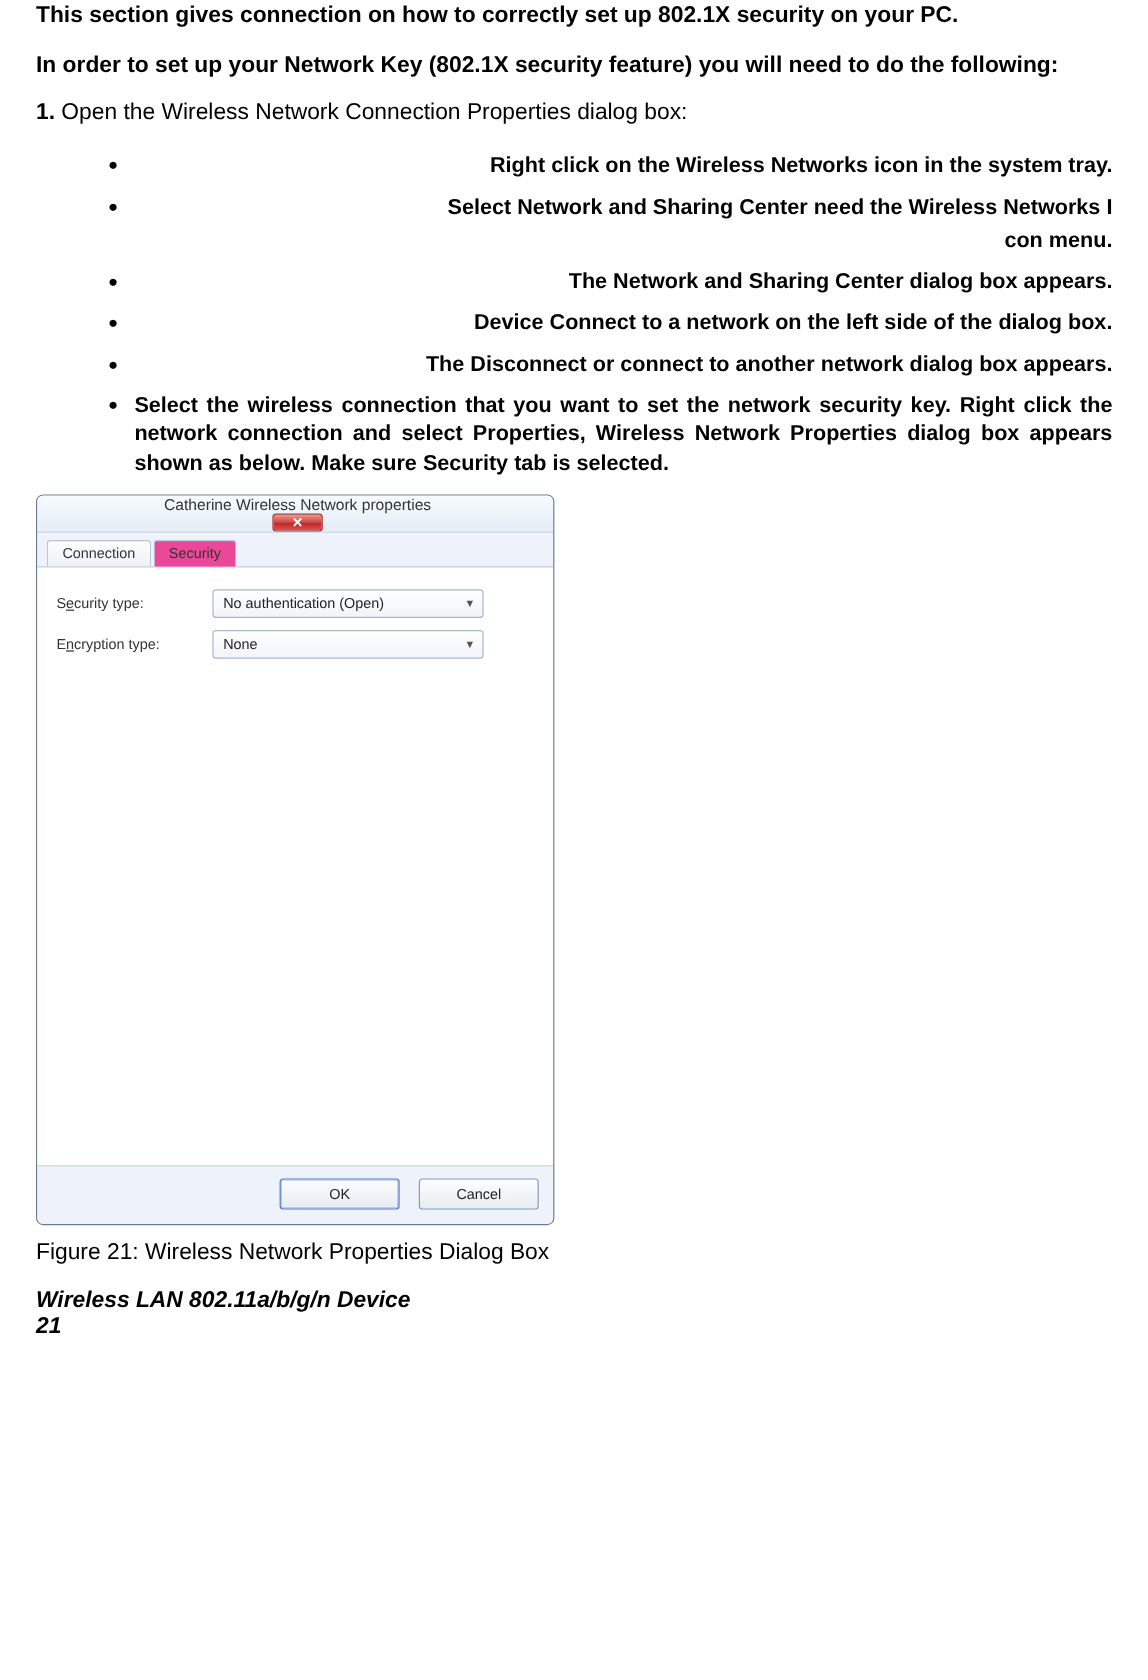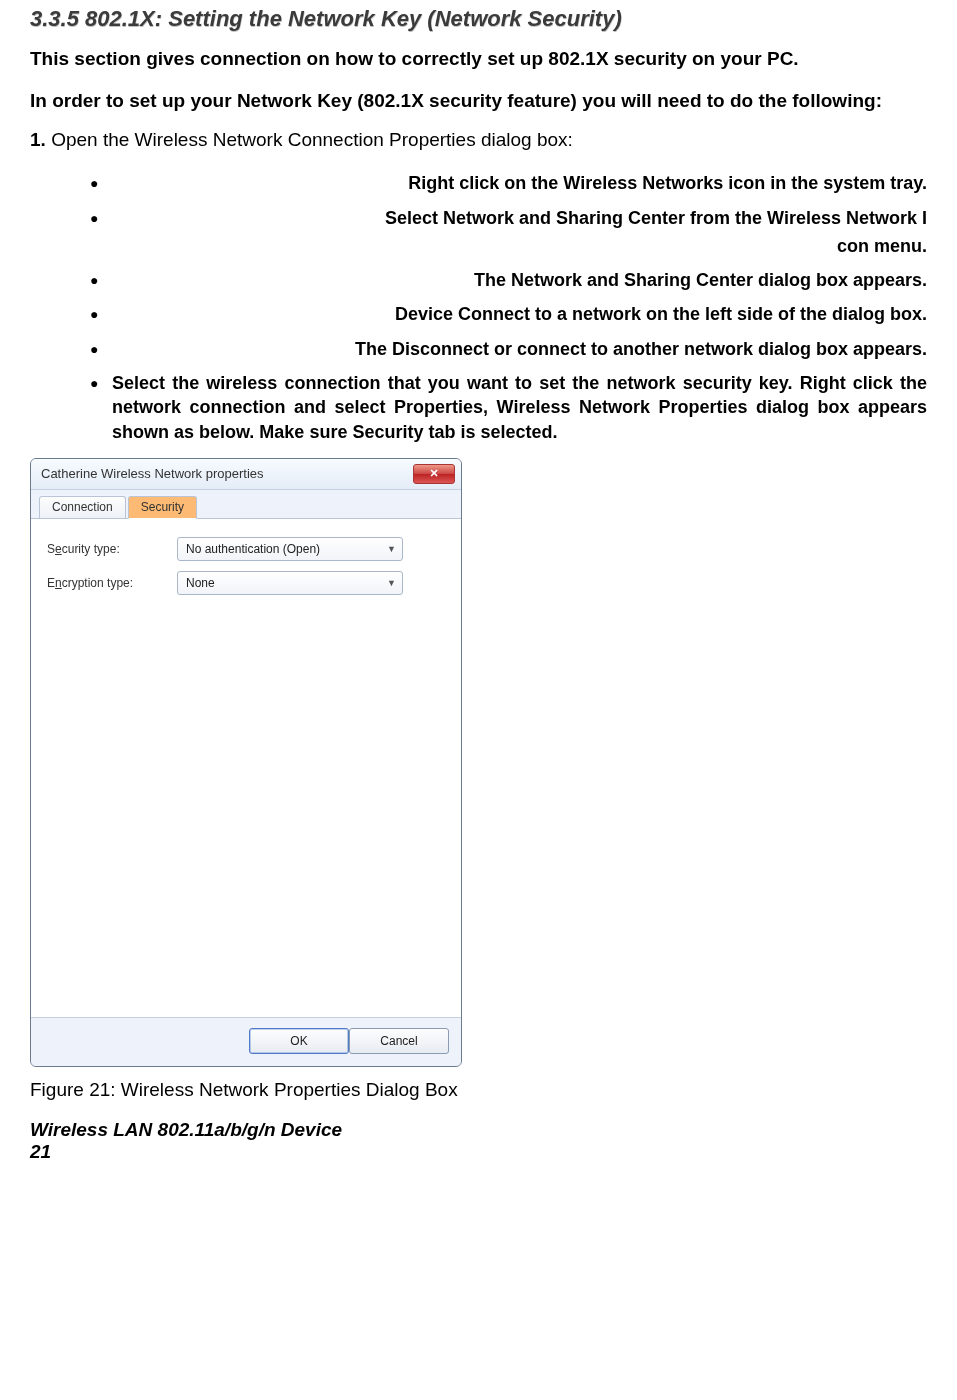--- a/index.html
+++ b/index.html
@@ -80,20 +80,21 @@
     display: flex;
     align-items: center;
     justify-content: space-between;
     height: 30px;
     padding: 0 6px 0 10px;
     background: linear-gradient(#f7fbff, #e4ecf7);
     border-bottom: 1px solid #c6d0de;
     font-family: "Segoe UI", Arial, sans-serif;
     font-size: 13px;
     color: #333;
+    flex-direction: column;
   }
   .close-btn {
     width: 40px;
     height: 18px;
     border: 1px solid #a33;
     border-radius: 3px;
     background: linear-gradient(#e98, #c44 50%, #b22 51%, #d55);
     display: flex;
     align-items: center;
     justify-content: center;
@@ -114,21 +115,21 @@
     padding: 3px 12px 4px 12px;
     border: 1px solid #b9c5d6;
     border-bottom: none;
     background: linear-gradient(#fdfdfd, #eef1f6);
     border-radius: 3px 3px 0 0;
     margin-right: 2px;
     color: #333;
     position: relative;
   }
   .tab.active {
-    background: #fdba74;
+    background: #ec4899;
     border-bottom: 1px solid #fff;
     margin-bottom: -1px;
     z-index: 2;
   }
   .tab-body {
     background: #fff;
     padding: 18px 16px 10px 16px;
     height: 470px;
     font-family: "Segoe UI", Arial, sans-serif;
     font-size: 12px;
@@ -157,21 +158,21 @@
     font-size: 12px;
     color: #222;
   }
   .combo .arrow {
     font-size: 9px;
     color: #555;
   }
   .dlg-footer {
     display: flex;
     justify-content: flex-end;
-    gap: 0;
+    gap: 16px;
     padding: 10px 12px 12px 12px;
     background: #eef3fb;
     border-top: 1px solid #c6d0de;
     font-family: "Segoe UI", Arial, sans-serif;
   }
   .win-btn {
     min-width: 74px;
     height: 24px;
     border: 1px solid #8a9bb2;
     border-radius: 3px;
@@ -199,33 +200,32 @@
     font-size: 19px;
     margin-top: 6px;
     flex-direction: column;
   }
 </style>
 <style>.bullets li.indent-sub::before{content:"";}</style></head>
 <body>
 
 <div class="page">
 
-  <div class="section-heading">3.3.5  802.1X:  Setting the Network Key (Network Security)</div>
 
   <p class="intro">This section gives connection on how to correctly set up 802.1X security on your PC.</p>
   <p class="intro2">In order to set up your Network Key (802.1X security feature) you will need to do the following:</p>
 
   <p class="step">
     <span class="num">1.</span>
     <span>Open the Wireless Network Connection Properties dialog box:</span>
   </p>
 
   <ul class="bullets">
     <li>Right click on the Wireless Networks icon in the system tray.</li>
-    <li>Select Network and Sharing Center from the Wireless Network I</li>
+    <li>Select Network and Sharing Center need the Wireless Networks I</li>
     <li class="indent-sub" style="list-style: none; padding-left: 22px; position: relative;">con menu.</li>
     <li>The Network and Sharing Center dialog box appears.</li>
     <li>Device Connect to a network on the left side of the dialog box.</li>
     <li>The Disconnect or connect to another network dialog box appears.</li>
     <li class="justify">Select the wireless connection that you want to set the network security key. Right click the network connection and select Properties, Wireless Network Properties dialog box appears shown as below.  Make sure Security tab is selected.</li>
   </ul>
 
   <div class="dialog">
     <div class="titlebar">
       <span>Catherine Wireless Network properties</span>

